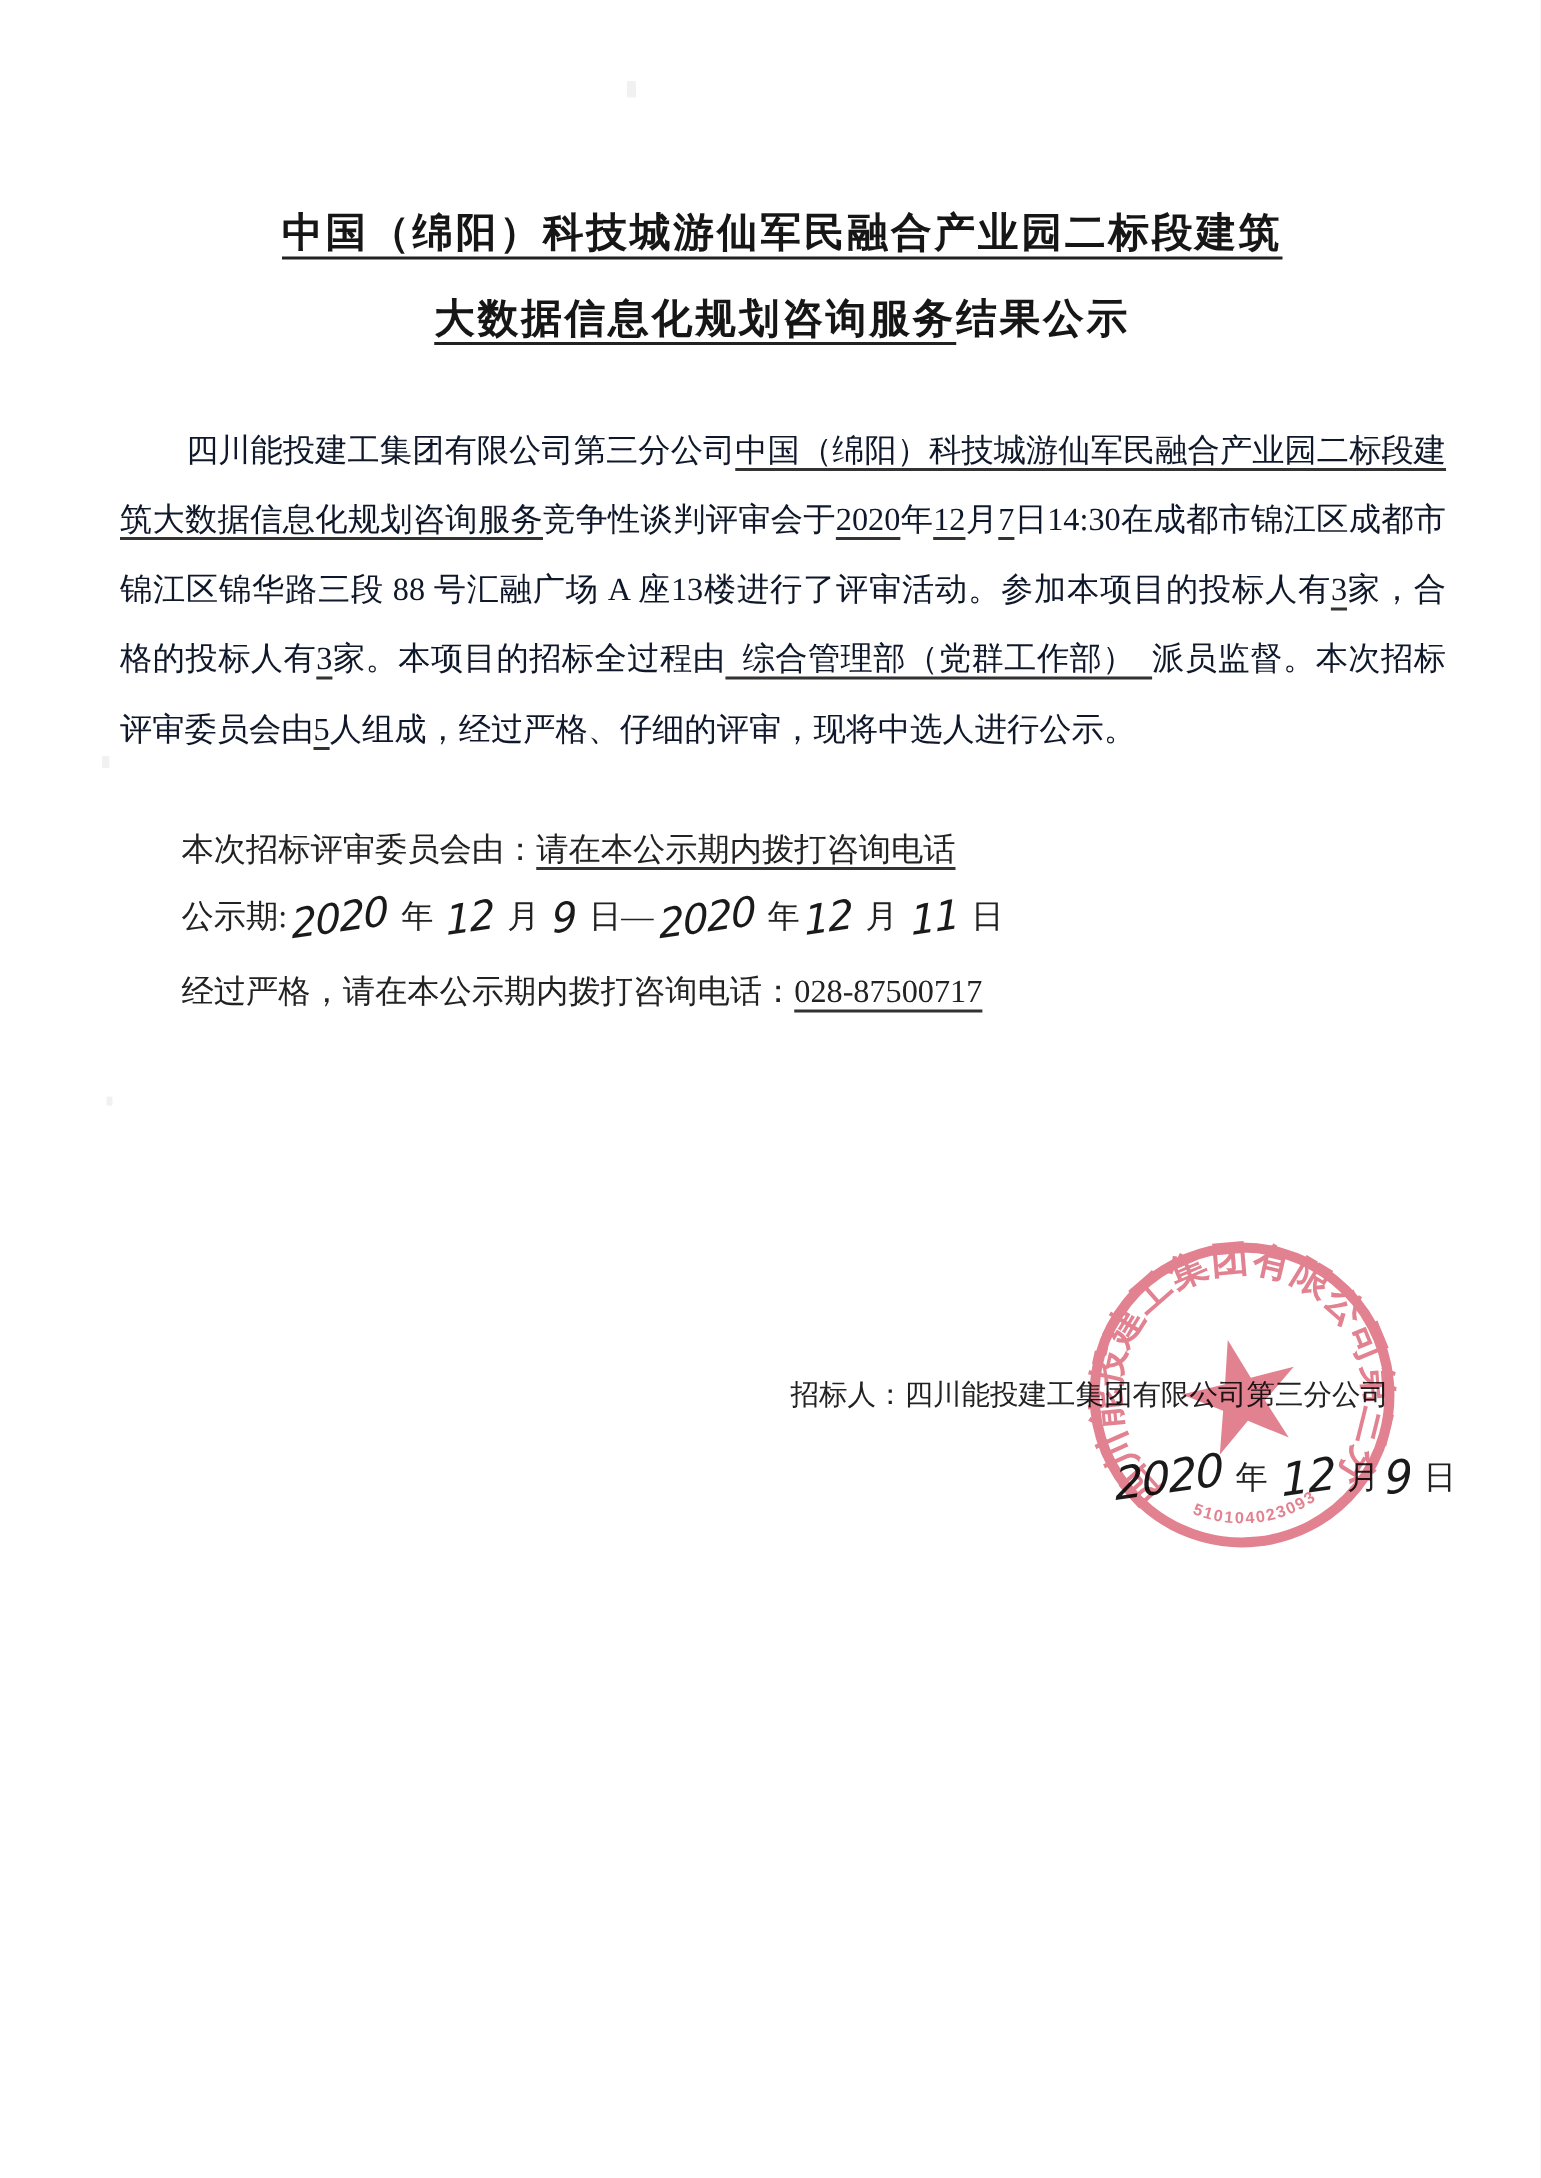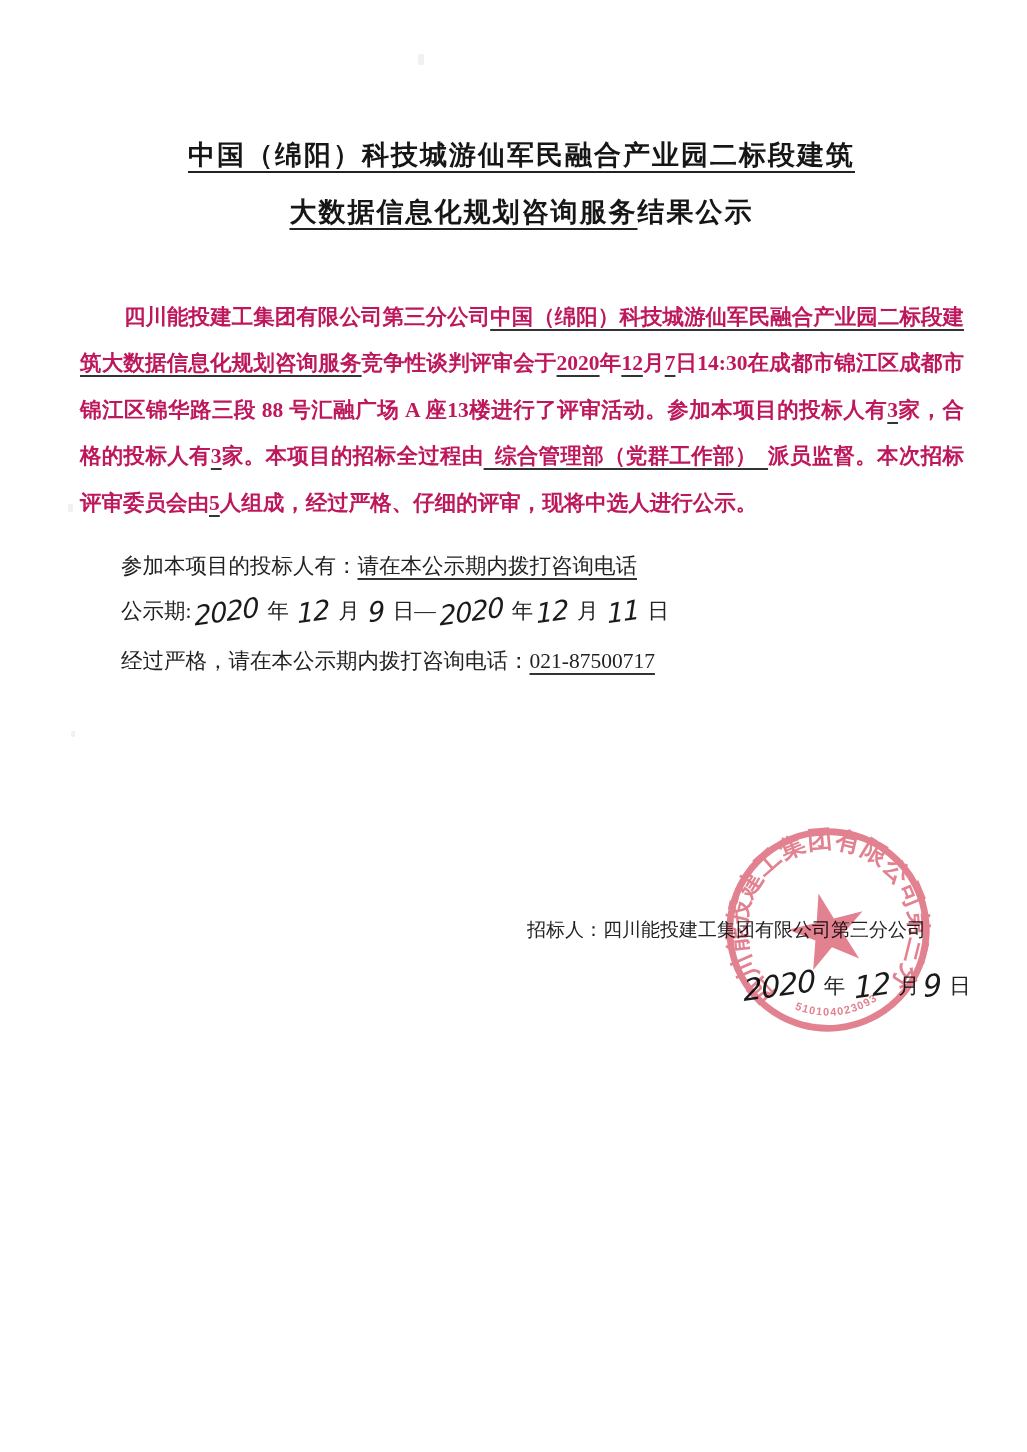--- a/index.html
+++ b/index.html
@@ -27,28 +27,27 @@
   .title-2{top:194px;}
   .title .u-title{
     text-decoration:underline;
     text-decoration-thickness:2px;
     text-underline-offset:7px;
     text-decoration-color:#222;
   }
   
   .body-text{
     position:absolute;
-    top:294px;left:80px;width:884px;
+    top:277px;left:80px;width:884px;
     font-size:21.5px;
     line-height:46.4px;
     text-align:justify;
     text-indent:44px;
-    color:#be185d;
+    color:#0f172a;
     margin:0;
-    font-weight:bold;
   }
   .u{
     text-decoration:underline;
     text-decoration-thickness:1.5px;
     text-underline-offset:5px;
     text-decoration-color:#333;
   }
   
   .line{
     position:absolute;left:121px;
@@ -112,25 +111,25 @@
 
   <div class="speck speck-1"></div>
   <div class="speck speck-2"></div>
   <div class="speck speck-3"></div>
 
   <div class="title title-1"><span class="u-title">中国（绵阳）科技城游仙军民融合产业园二标段建筑</span></div>
   <div class="title title-2"><span class="u-title">大数据信息化规划咨询服务</span><span>结果公示</span></div>
 
   <p class="body-text"><span>四川能投建工集团有限公司第三分公司</span><span class="u">中国（绵阳）科技城游仙军民融合产业园二标段建筑大数据信息化规划咨询服务</span><span>竞争性谈判评审会于</span><span class="u">2020</span><span>年</span><span class="u">12</span><span>月</span><span class="u">7</span><span>日14:30在成都市锦江区成都市锦江区锦华路三段 88 号汇融广场 A 座13楼进行了评审活动。参加本项目的投标人有</span><span class="u">3</span><span>家，合格的投标人有</span><span class="u">3</span><span>家。本项目的招标全过程由</span><span class="u">&nbsp;&nbsp;综合管理部（党群工作部）&nbsp;&nbsp;</span><span>派员监督。本次招标评审委员会由</span><span class="u">5</span><span>人组成，经过严格、仔细的评审，现将中选人进行公示。</span></p>
 
-  <div class="line winner-line"><span>参加本项目的投标人有：</span><span class="u">请在本公示期内拨打咨询电话</span></div>
+  <div class="line winner-line"><span>本次招标评审委员会由：</span><span class="u">请在本公示期内拨打咨询电话</span></div>
 
   <div class="line period-line"><span>公示期:</span><span class="hw">2020</span><span> 年 </span><span class="hw">12</span><span> 月 </span><span class="hw">9</span><span> 日—</span><span class="hw">2020</span><span> 年</span><span class="hw">12</span><span> 月 </span><span class="hw">11</span><span> 日</span></div>
 
-  <div class="line phone-line"><span>经过严格，请在本公示期内拨打咨询电话：</span><span class="u">021-87500717</span></div>
+  <div class="line phone-line"><span>经过严格，请在本公示期内拨打咨询电话：</span><span class="u">028-87500717</span></div>
 
   <div class="tenderer-line"><span>招标人：</span><span>四川能投建工集团有限公司第三分公司</span></div>
 
   <div class="date-line"><span class="hw">2020</span><span> 年 </span><span class="hw">12</span><span> 月</span><span class="hw">9</span><span> 日</span></div>
 
   <svg class="seal" viewBox="0 0 250 250" xmlns="http://www.w3.org/2000/svg">
     <defs>
       <path id="sealTopArc" d="M 55.7 194.3 A 98 98 0 1 1 194.3 194.3" fill="none"></path>
       <path id="sealBottomArc" d="M 74 213.3 A 102 102 0 0 0 176 213.3" fill="none"></path>
     </defs>

